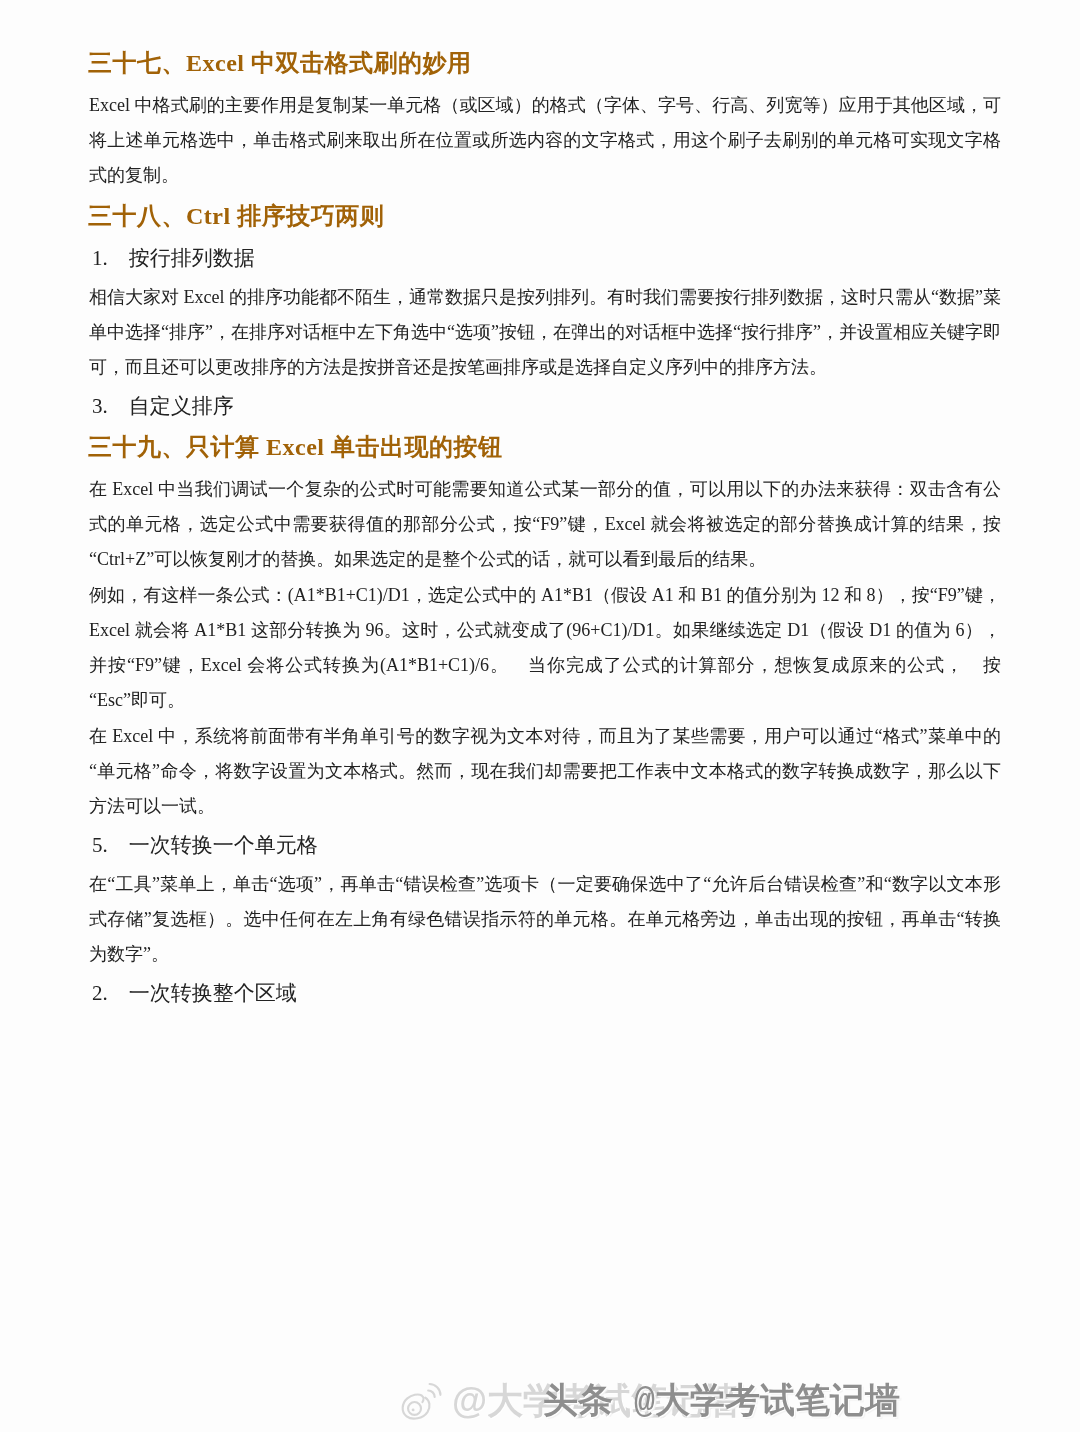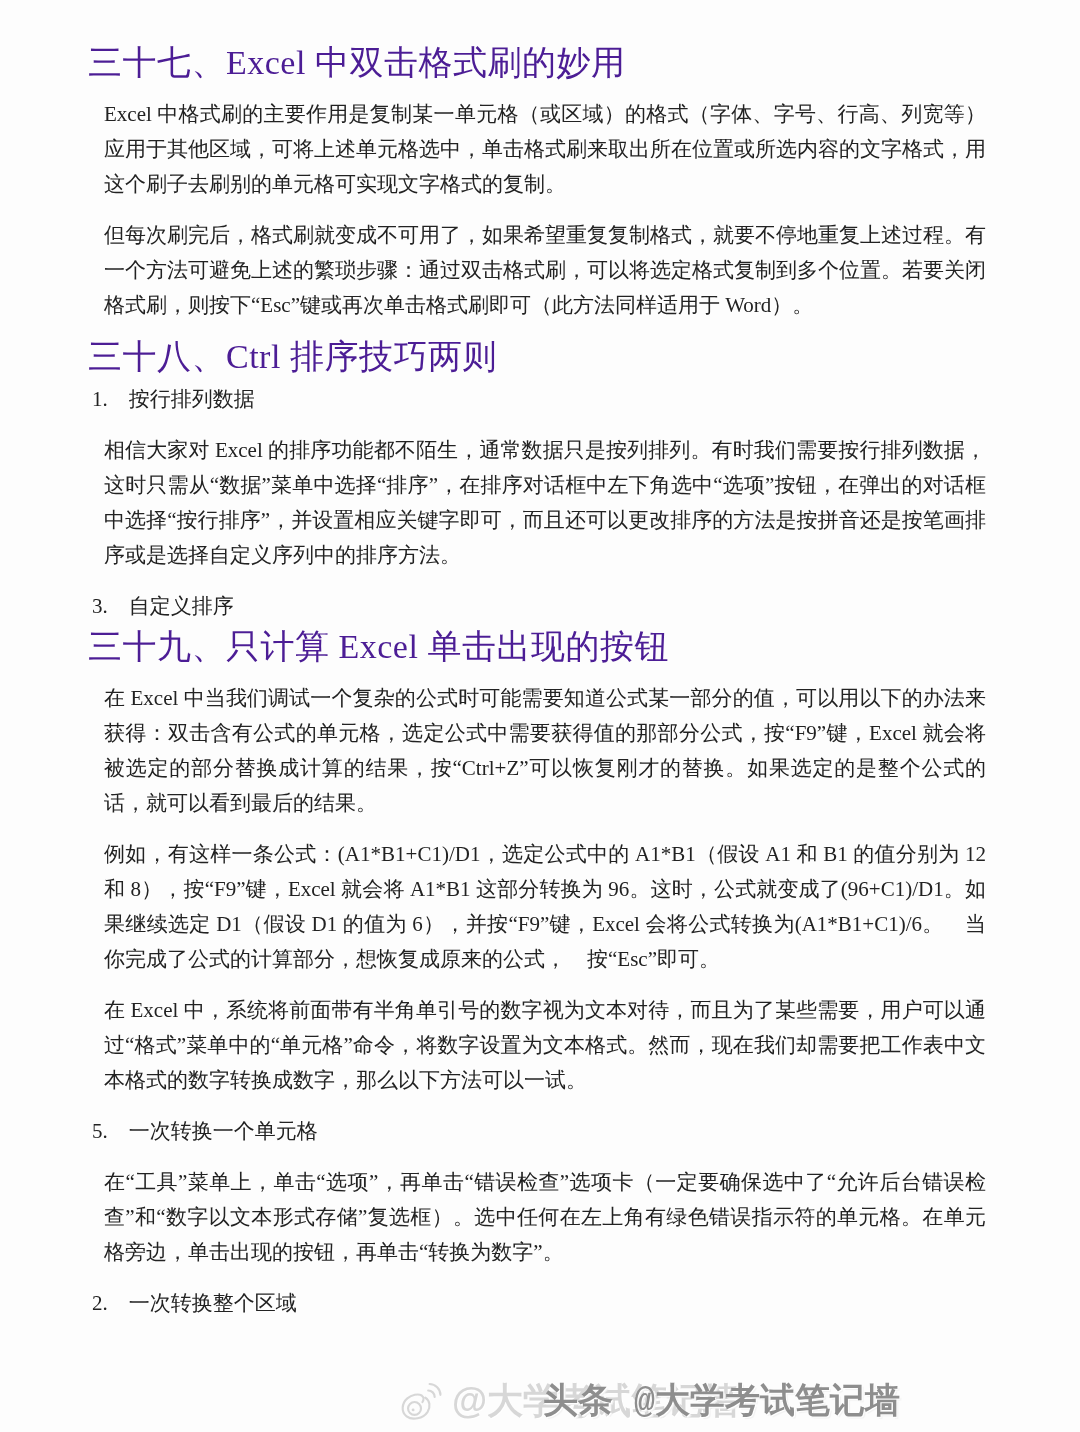--- a/index.html
+++ b/index.html
@@ -10,40 +10,40 @@
     color:#1f1f1f;
     position:relative;
     overflow:hidden;
   }
   .page{
     position:absolute;
     left:88px;top:40px;
     width:914px;
   }
   .para{
-    margin:16px;
-    font-size:21px;
+    margin:1px;
+    font-size:18px;
     line-height:35px;
     text-align:justify;
     text-justify:inter-ideograph;
     color:#222;
   }
   .list-item{
     margin:4px;
     font-size:21px;
     line-height:35px;
     text-align:left;
     color:#222;
   }
   .heading{
     margin:5px 0 7px 0;
-    font-size:34px;
+    font-size:24px;
     line-height:36px;
-    font-weight:normal;
-    color:#4c1d95;
+    font-weight:bold;
+    color:#a16207;
     letter-spacing:0.5px;
   }
   .footer{
     position:absolute;
     left:0;bottom:0;
     width:908px;height:70px;
   }
   .wm-left{
     position:absolute;
     left:398px;bottom:6px;
@@ -64,21 +64,20 @@
     text-shadow:1px 1px 0 #ffffff, 2px 2px 1px #f2f2f2;
     white-space:nowrap;
   }
 </style>
 </head>
 <body>
 
 <div class="page">
   <h2 class="heading">三十七、Excel 中双击格式刷的妙用</h2>
   <p class="para">Excel 中格式刷的主要作用是复制某一单元格（或区域）的格式（字体、字号、行高、列宽等）应用于其他区域，可将上述单元格选中，单击格式刷来取出所在位置或所选内容的文字格式，用这个刷子去刷别的单元格可实现文字格式的复制。</p>
-  <p class="para">但每次刷完后，格式刷就变成不可用了，如果希望重复复制格式，就要不停地重复上述过程。有一个方法可避免上述的繁琐步骤：通过双击格式刷，可以将选定格式复制到多个位置。若要关闭格式刷，则按下“Esc”键或再次单击格式刷即可（此方法同样适用于 Word）。</p>
 
   <h2 class="heading">三十八、Ctrl 排序技巧两则</h2>
   <p class="list-item">1.　按行排列数据</p>
   <p class="para">相信大家对 Excel 的排序功能都不陌生，通常数据只是按列排列。有时我们需要按行排列数据，这时只需从“数据”菜单中选择“排序”，在排序对话框中左下角选中“选项”按钮，在弹出的对话框中选择“按行排序”，并设置相应关键字即可，而且还可以更改排序的方法是按拼音还是按笔画排序或是选择自定义序列中的排序方法。</p>
   <p class="list-item">3.　自定义排序</p>
 
   <h2 class="heading">三十九、只计算 Excel 单击出现的按钮</h2>
   <p class="para">在 Excel 中当我们调试一个复杂的公式时可能需要知道公式某一部分的值，可以用以下的办法来获得：双击含有公式的单元格，选定公式中需要获得值的那部分公式，按“F9”键，Excel 就会将被选定的部分替换成计算的结果，按“Ctrl+Z”可以恢复刚才的替换。如果选定的是整个公式的话，就可以看到最后的结果。</p>
   <p class="para">例如，有这样一条公式：(A1*B1+C1)/D1，选定公式中的 A1*B1（假设 A1 和 B1 的值分别为 12 和 8），按“F9”键，Excel 就会将 A1*B1 这部分转换为 96。这时，公式就变成了(96+C1)/D1。如果继续选定 D1（假设 D1 的值为 6），并按“F9”键，Excel 会将公式转换为(A1*B1+C1)/6。　当你完成了公式的计算部分，想恢复成原来的公式，　按“Esc”即可。</p>
 

